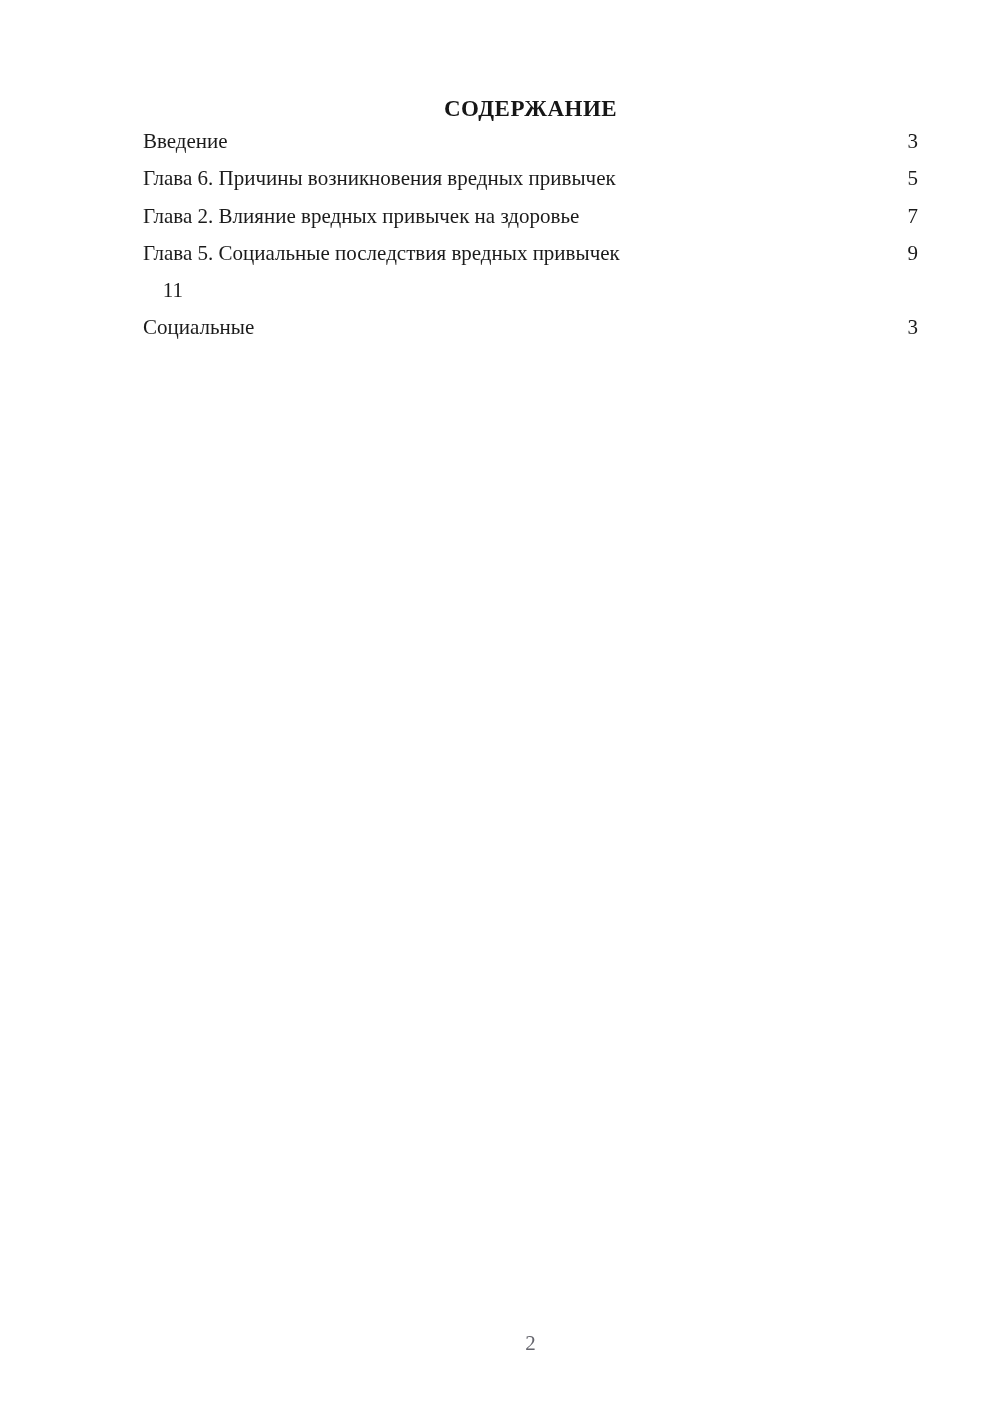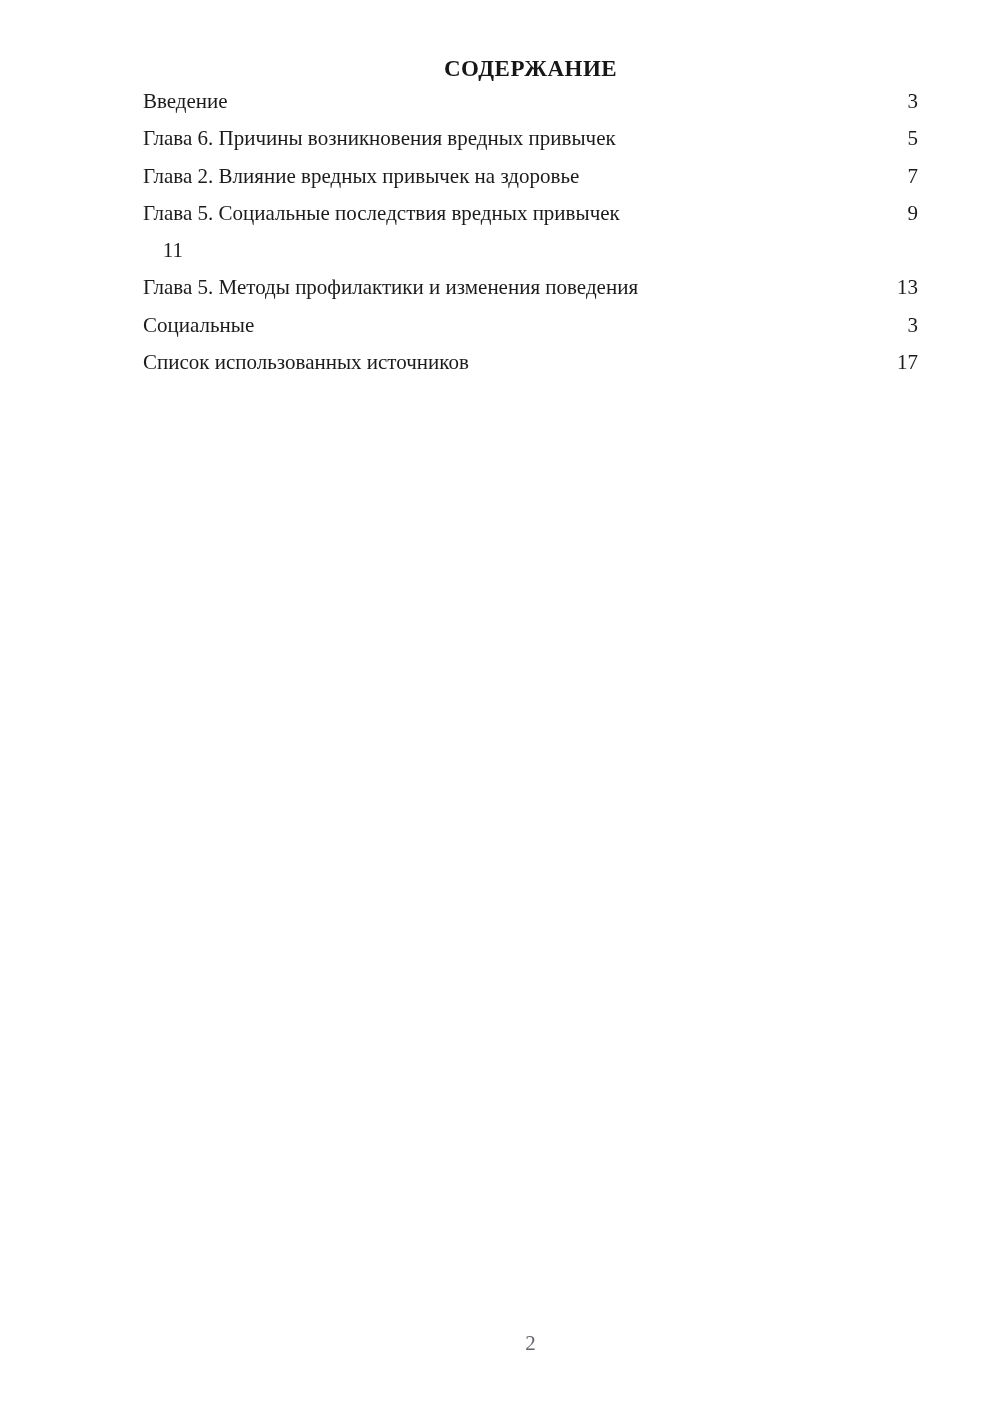--- a/index.html
+++ b/index.html
@@ -14,21 +14,21 @@
     position: relative;
     overflow: hidden;
   }
   .doc {
     position: absolute;
     left: 143px;
     right: 82px;
     top: 0;
   }
   .doc-title {
-    margin-top: 55px;
+    margin-top: 95px;
     text-align: center;
     font-size: 23px;
     font-weight: bold;
     letter-spacing: 0.5px;
     color: #161616;
     line-height: 28px;
   }
   .toc {
   }
   .toc-row {
@@ -82,32 +82,24 @@
 
     <div class="toc-row">
       <span class="toc-label">Глава 5. Социальные последствия вредных привычек</span>
       <span class="toc-page">9</span>
     </div>
 
     <div class="toc-row">
       <span class="toc-page">11</span>
     </div>
 
-    <div class="toc-row">
-      <span class="toc-label">Глава 5. Методы профилактики и изменения поведения</span>
-      <span class="toc-page">13</span>
-    </div>
 
     <div class="toc-row">
       <span class="toc-label">Социальные</span>
       <span class="toc-page">3</span>
     </div>
 
-    <div class="toc-row">
-      <span class="toc-label">Список использованных источников</span>
-      <span class="toc-page">17</span>
-    </div>
 
   </div>
 
 </div>
 
 <div class="page-footer">2</div>
 
 </body></html>

